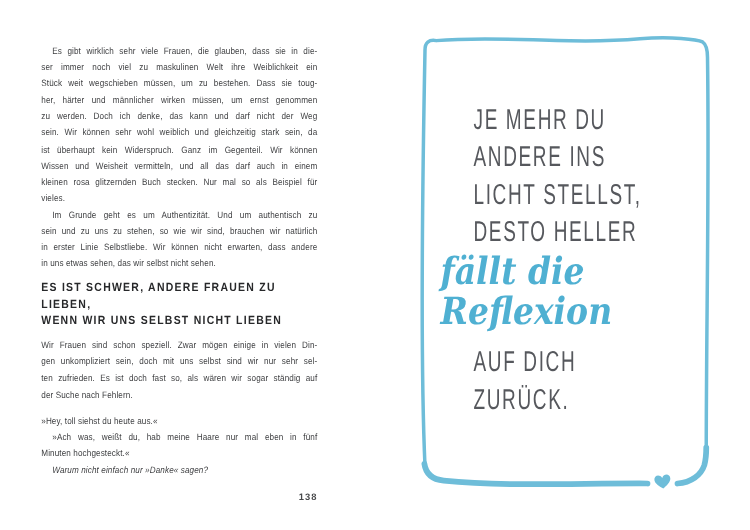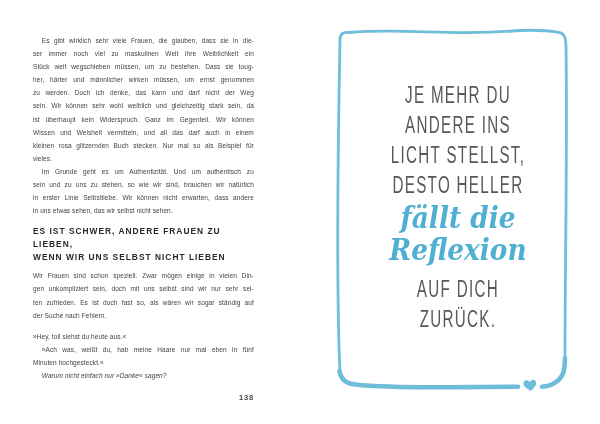--- a/index.html
+++ b/index.html
@@ -59,21 +59,20 @@
   
   .quote-frame-svg { position: absolute; left: 332px; top: 24px; width: 244px; height: 380px; }
   .frame-stroke { fill: none; stroke: var(--blue_frame); stroke-width: 2.8; stroke-linecap: round; }
   .frame-stroke.thick { stroke-width: 4.6; }
   .heart { fill: var(--blue_frame); stroke: none; }
 
   .quote {
     position: absolute;
     left: 338px; top: 0;
     width: 240px;
-    text-align: center;
     color: var(--caps_gray);
   }
   .caps {
     font-size: 23px;
     line-height: 30px;
     letter-spacing: 2px;
     transform: scaleX(0.66);
     transform-origin: 50% 0;
     white-space: nowrap;
   }

